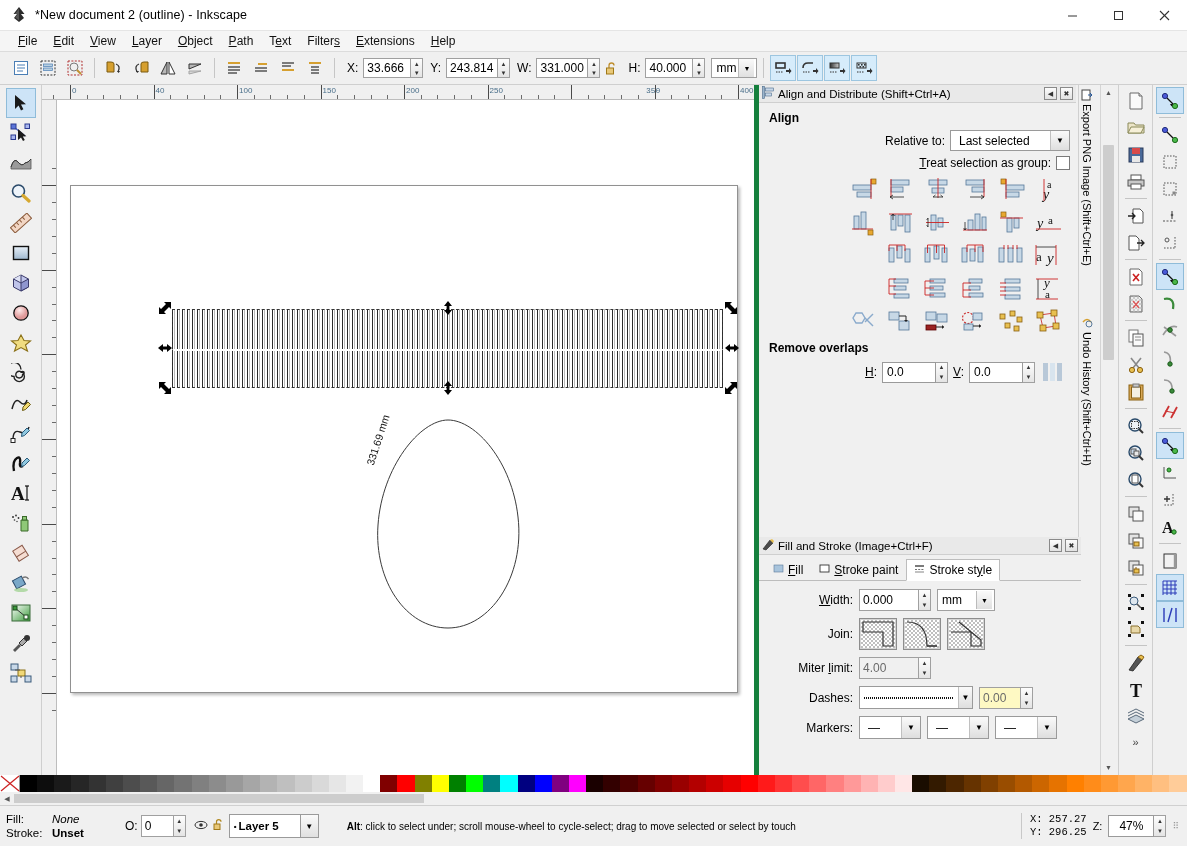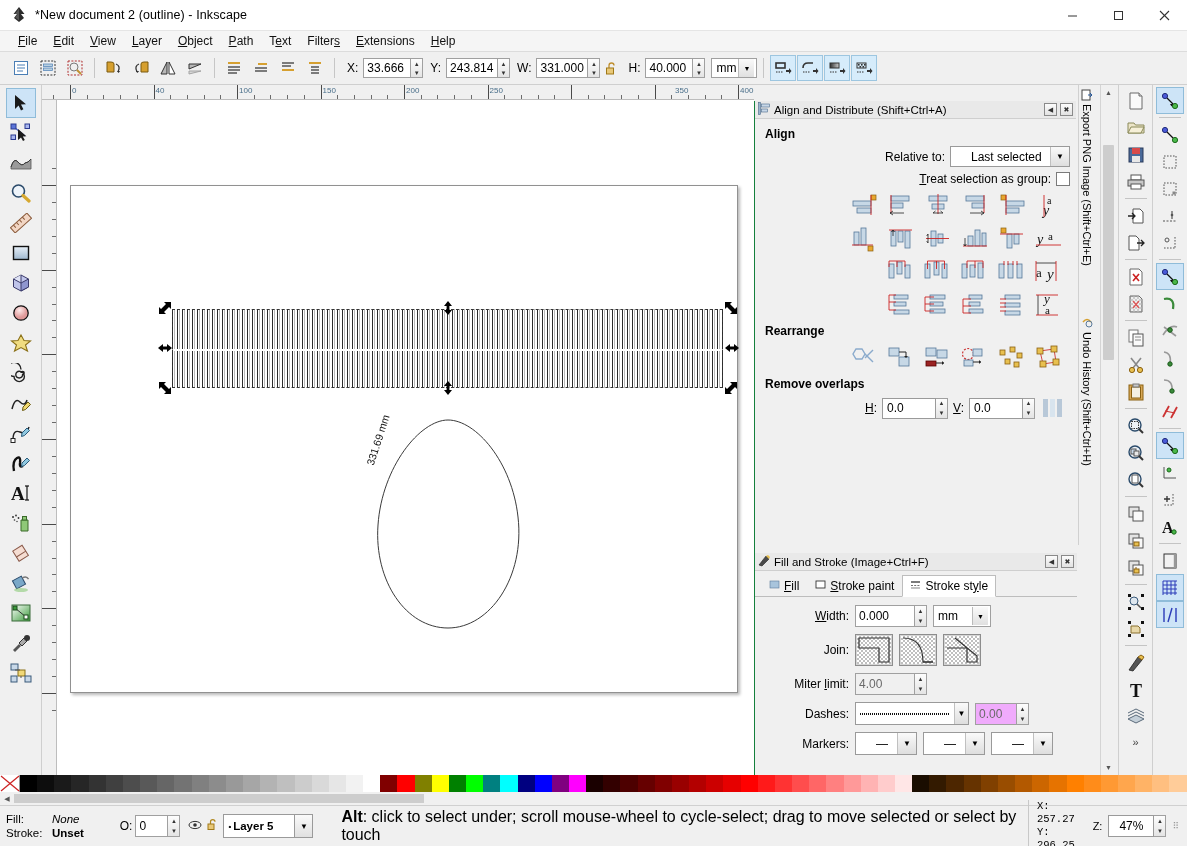--- a/index.html
+++ b/index.html
@@ -92,33 +92,33 @@
     transform: rotate(-72deg); transform-origin: 0 0;
     font-family:"Liberation Sans", sans-serif;
   }
 
   
   .cscroll-v { position:absolute; left:1100px; top:85px; width:15px; height:690px; background:#f0f0f0; border-left:1px solid #d4d4d4; }
   .sb-arrow { width:15px; height:15px; display:flex; align-items:center; justify-content:center; font-size:7px; color:#555; background:#f0f0f0; }
   .sb-thumb { position:absolute; left:2px; width:11px; background:#cdcdcd; border-radius:1px; }
 
   
-  .dock { position:absolute; left:754px; top:101px; width:322px; height:690px; background:#f0f0f0; border-left:1px solid #15803d; }
+  .dock { position:absolute; left:754px; top:85px; width:322px; height:690px; background:#f0f0f0; border-left:5px solid #15803d; }
   .dlg-title {
     height:18px; background:#e9e9e9; border-bottom:1px solid #cfcfcf;
     display:flex; align-items:center; padding:0 3px; font-size:11.5px; gap:3px;
   }
   .dlg-title .t { flex:1; }
   .dlg-btn { width:13px; height:13px; border:1px solid #8a8a8a; background:linear-gradient(#fcfcfc,#e2e2e2); display:flex; align-items:center; justify-content:center; font-size:7px; color:#333; cursor:default; }
   .dlg-body { background:#f0f0f0; padding:4px 6px 0 8px; }
   .section-h { font-weight:bold; font-size:12px; margin:4px 0 5px 2px; }
   .row { display:flex; align-items:center; justify-content:flex-end; gap:5px; margin-bottom:5px; }
   .lbl { font-size:12px; }
   .lbl u { text-decoration:underline; }
-  .combo { height:21px; border:1px solid #9a9a9a; background:#fff; display:flex; align-items:center; font-size:12px; padding-left:20px; }
+  .combo { height:21px; border:1px solid #9a9a9a; background:#fff; display:flex; align-items:center; font-size:12px; padding-left:8px; }
   .combo .cb-arrow { margin-left:auto; width:19px; height:19px; background:linear-gradient(#fafafa,#dedede); border-left:1px solid #c0c0c0; display:flex; align-items:center; justify-content:center; font-size:8px; }
   .chk { width:14px; height:14px; border:1px solid #7a7a7a; background:#fff; }
   .iconrow { display:flex; justify-content:flex-end; gap:3px; margin-bottom:3px; padding-right:4px; }
   .ibtn { width:34px; height:30px; display:flex; align-items:center; justify-content:center; cursor:default; border:1px solid transparent; }
   .smallnum { height:21px; width:54px; border:1px solid #9a9a9a; background:#fff; font-size:12px; display:flex; align-items:center; padding-left:4px; }
 
   
   .fs-tabs { display:flex; gap:0; padding:3px 4px 0 6px; align-items:flex-end; }
   .fstab { height:22px; padding:2px 7px; font-size:12px; display:flex; align-items:center; gap:4px; border:1px solid transparent; border-bottom:none; cursor:default; }
   .fstab.active { background:#fff; border-color:#bdbdbd; border-bottom:1px solid #fff; position:relative; top:1px; }
@@ -152,21 +152,21 @@
   .pal-thumb { height:9px; background:#cdcdcd; }
 
   .statusbar { position:absolute; left:0; top:805px; width:1187px; height:41px; background:#f0f0f0; border-top:1px solid #d0d0d0; display:flex; align-items:center; }
   .fsinfo { width:125px; padding-left:6px; font-size:11.5px; line-height:14px; }
   .fsinfo .k { display:inline-block; width:46px; }
   .fsinfo .v { font-style:italic; }
   .fsinfo .vb { font-weight:bold; }
   .opacity { display:flex; align-items:center; gap:3px; }
   .layerctl { display:flex; align-items:center; gap:5px; margin-left:8px; }
   .layersel { height:24px; width:72px; border:1px solid #9a9a9a; background:#fff; font-size:11.5px; display:flex; align-items:center; padding-left:4px; font-weight:bold; }
-  .hint { margin-left:28px; font-size:16px; }
+  .hint { margin-left:28px; font-size:10px; }
   .hint b { font-weight:bold; }
   .coords { margin-left:auto; display:flex; align-items:center; gap:6px; padding-right:8px; }
   .coordbox { font-family:"Liberation Mono", monospace; font-size:10.5px; line-height:13px; border-left:1px solid #c8c8c8; padding-left:8px; }
   .zoombox { height:22px; width:46px; border:1px solid #9a9a9a; background:#fff; font-size:12px; display:flex; align-items:center; justify-content:center; }
 </style>
 </head>
 <body>
 
 <div id="app">
 
@@ -584,21 +584,21 @@
       <div class="rt" style="left: 478.9px; width: 1px; bottom: 0px; height: 4px; background: rgb(106, 106, 106);"></div>
       <div class="rt" style="left: 495.6px; width: 1px; bottom: 0px; height: 4px; background: rgb(106, 106, 106);"></div>
       <div class="rt" style="left: 512.3px; width: 1px; bottom: 0px; height: 4px; background: rgb(106, 106, 106);"></div>
       <div class="rt" style="left: 529px; width: 1px; bottom: 0px; height: 14px; background: rgb(74, 74, 74);"></div>
       <div class="rlabel" style="left: 531px; top: 1px; margin-top: 26px;">300</div>
       <div class="rt" style="left: 545.7px; width: 1px; bottom: 0px; height: 4px; background: rgb(106, 106, 106);"></div>
       <div class="rt" style="left: 562.4px; width: 1px; bottom: 0px; height: 4px; background: rgb(106, 106, 106);"></div>
       <div class="rt" style="left: 579.1px; width: 1px; bottom: 0px; height: 4px; background: rgb(106, 106, 106);"></div>
       <div class="rt" style="left: 595.8px; width: 1px; bottom: 0px; height: 4px; background: rgb(106, 106, 106);"></div>
       <div class="rt" style="left: 612.5px; width: 1px; bottom: 0px; height: 14px; background: rgb(74, 74, 74);"></div>
-      <div class="rlabel" style="left: 633px; top: 1px;">350</div>
+      <div class="rlabel" style="left: 604px; top: 1px; font-family: Liberation Mono, monospace;">350</div>
       <div class="rt" style="left: 629.2px; width: 1px; bottom: 0px; height: 4px; background: rgb(106, 106, 106);"></div>
       <div class="rt" style="left: 645.9px; width: 1px; bottom: 0px; height: 4px; background: rgb(106, 106, 106);"></div>
       <div class="rt" style="left: 662.6px; width: 1px; bottom: 0px; height: 4px; background: rgb(106, 106, 106);"></div>
       <div class="rt" style="left: 679.3px; width: 1px; bottom: 0px; height: 4px; background: rgb(106, 106, 106);"></div>
       <div class="rt" style="left: 696px; width: 1px; bottom: 0px; height: 14px; background: rgb(74, 74, 74);"></div>
       <div class="rlabel" style="left: 698px; top: 1px;">400</div>
     </div>
   <div class="vruler" id="vruler">
       <div class="rt" style="top: 68.0667px; height: 1px; right: 0px; width: 4px; background: rgb(106, 106, 106);"></div>
       <div class="rt" style="top: 85px; height: 1px; right: 0px; width: 14px; background: rgb(74, 74, 74);"></div>
@@ -974,21 +974,20 @@
           <svg width="30" height="26" viewBox="0 0 30 26">
               <text x="10" y="11" font-family="Liberation Serif,serif" font-size="13" font-style="italic" fill="#111">y</text>
               <text x="11" y="22" font-family="Liberation Serif,serif" font-size="11" fill="#111">a</text>
               <line x1="4" y1="3" x2="4" y2="23" stroke="#222" stroke-width="0.8"></line>
               <line x1="2" y1="3" x2="24" y2="3" stroke="#cc2222" stroke-width="0.9"></line>
               <line x1="2" y1="23" x2="24" y2="23" stroke="#cc2222" stroke-width="0.9"></line>
             </svg>
         </div>
       </div>
 
-      <div class="section-h">Rearrange</div>
 
       <div class="iconrow">
         <div class="ibtn">
           <svg width="30" height="26" viewBox="0 0 30 26">
               <path d="M7 4 L13 4 L16 9 L13 14 L7 14 L4 9 Z" fill="none" stroke="#8aaacc" stroke-width="1.4"></path>
               <path d="M16 9 L24 17" stroke="#8aaacc" stroke-width="1.4"></path>
               <path d="M24 5 L16 13" stroke="#8aaacc" stroke-width="1.4"></path>
             </svg>
         </div>
         <div class="ibtn">
@@ -1169,21 +1168,21 @@
           <span class="fslbl">Dashes:</span>
           <div class="combo" style="width:114px;height:23px;padding-left:0">
             <div style="flex:1;height:100%;display:flex;align-items:center;padding:0 4px">
               <svg width="90" height="6" viewBox="0 0 90 6">
                   <line x1="0" y1="3" x2="90" y2="3" stroke="#111" stroke-width="2" stroke-dasharray="1,1"></line>
                 </svg>
             </div>
             <span class="cb-arrow" style="height:21px">▼</span>
           </div>
           <div style="display:flex">
-            <div class="numfield" style="width:42px;height:22px;background:#f0abfc;color:#6a6a6a">0.00</div>
+            <div class="numfield" style="width:42px;height:22px;background:#fef9c3;color:#6a6a6a">0.00</div>
             <div class="spin" style="height:22px">
                 <i>▲</i>
                 <i>▼</i>
               </div>
           </div>
         </div>
 
         <div class="fsrow">
           <span class="fslbl">Markers:</span>
           <div class="combo" style="width:62px;height:23px">

